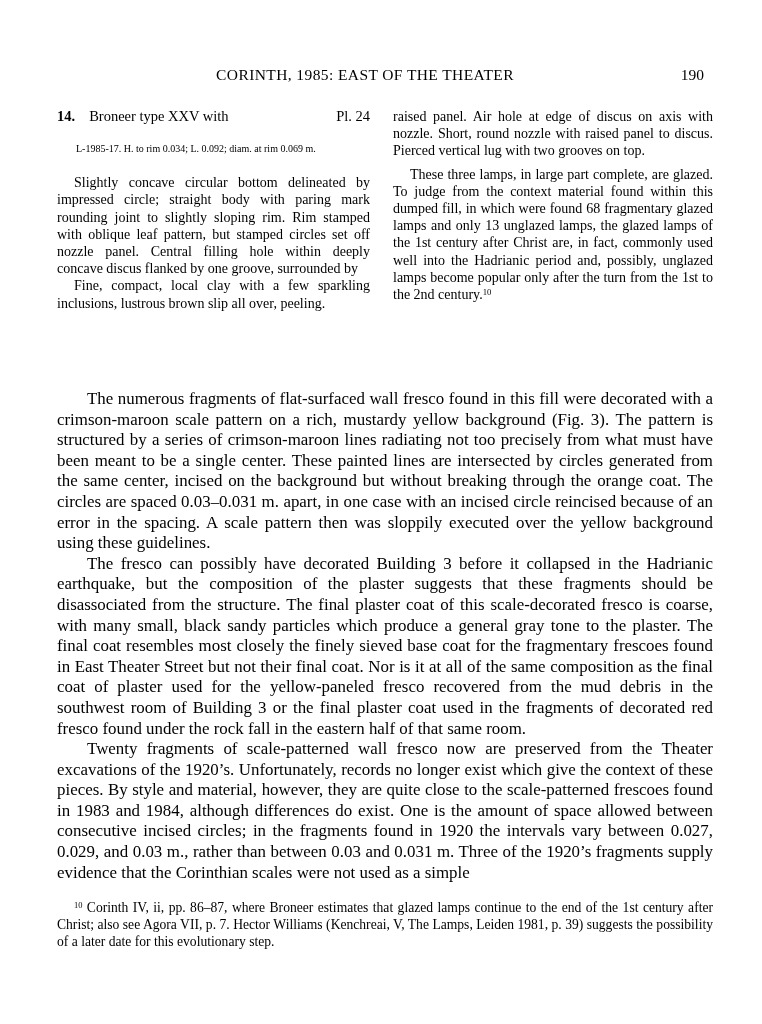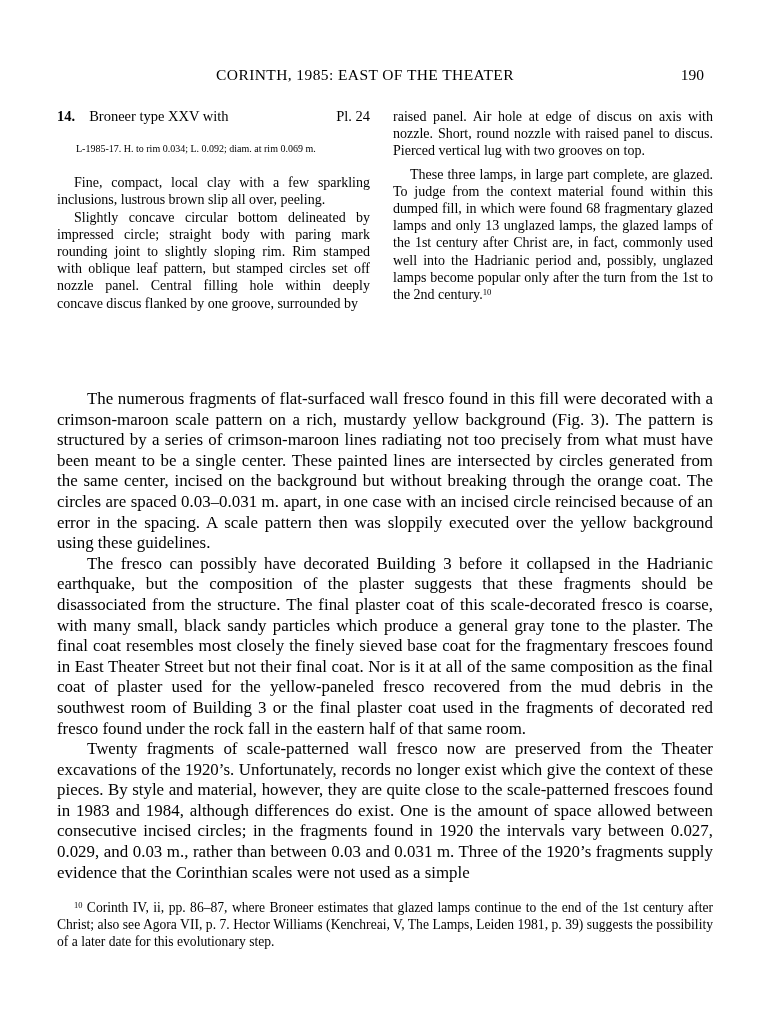--- a/index.html
+++ b/index.html
@@ -118,22 +118,22 @@
   </header>
 
   <section class="catalog">
     <div class="col-left">
       <div class="entry-head">
         <span class="entry-num">14.</span>
         <span class="entry-title">Broneer type XXV with</span>
         <span class="plate-ref">Pl. 24</span>
       </div>
       <p class="dims">L-1985-17. H. to rim 0.034; L. 0.092; diam. at rim 0.069 m.</p>
+      <p class="cat-p indent">Slightly concave circular bottom delineated by impressed circle; straight body with paring mark rounding joint to slightly sloping rim. Rim stamped with oblique leaf pattern, but stamped circles set off nozzle panel. Central filling hole within deeply concave discus flanked by one groove, surrounded by</p>
       <p class="cat-p indent">Fine, compact, local clay with a few sparkling inclusions, lustrous brown slip all over, peeling.</p>
-      <p class="cat-p indent">Slightly concave circular bottom delineated by impressed circle; straight body with paring mark rounding joint to slightly sloping rim. Rim stamped with oblique leaf pattern, but stamped circles set off nozzle panel. Central filling hole within deeply concave discus flanked by one groove, surrounded by</p>
     </div>
     <div class="col-right">
       <p class="cat-p">raised panel. Air hole at edge of discus on axis with nozzle. Short, round nozzle with raised panel to discus. Pierced vertical lug with two grooves on top.</p>
       <p class="cat-p indent discussion"><span>These three lamps, in large part complete, are glazed. To judge from the context material found within this dumped fill, in which were found 68 fragmentary glazed lamps and only 13 unglazed lamps, the glazed lamps of the 1st century after Christ are, in fact, commonly used well into the Hadrianic period and, possibly, unglazed lamps become popular only after the turn from the 1st to the 2nd century.</span><sup>10</sup></p>
     </div>
   </section>
 
   <section class="body-text">
     <p class="body-p">The numerous fragments of flat-surfaced wall fresco found in this fill were decorated with a crimson-maroon scale pattern on a rich, mustardy yellow background (Fig. 3). The pattern is structured by a series of crimson-maroon lines radiating not too precisely from what must have been meant to be a single center. These painted lines are intersected by circles generated from the same center, incised on the background but without breaking through the orange coat. The circles are spaced 0.03–0.031 m. apart, in one case with an incised circle reincised because of an error in the spacing. A scale pattern then was sloppily executed over the yellow background using these guidelines.</p>
     <p class="body-p">The fresco can possibly have decorated Building 3 before it collapsed in the Hadrianic earthquake, but the composition of the plaster suggests that these fragments should be disassociated from the structure. The final plaster coat of this scale-decorated fresco is coarse, with many small, black sandy particles which produce a general gray tone to the plaster. The final coat resembles most closely the finely sieved base coat for the fragmentary frescoes found in East Theater Street but not their final coat. Nor is it at all of the same composition as the final coat of plaster used for the yellow-paneled fresco recovered from the mud debris in the southwest room of Building 3 or the final plaster coat used in the fragments of decorated red fresco found under the rock fall in the eastern half of that same room.</p>

